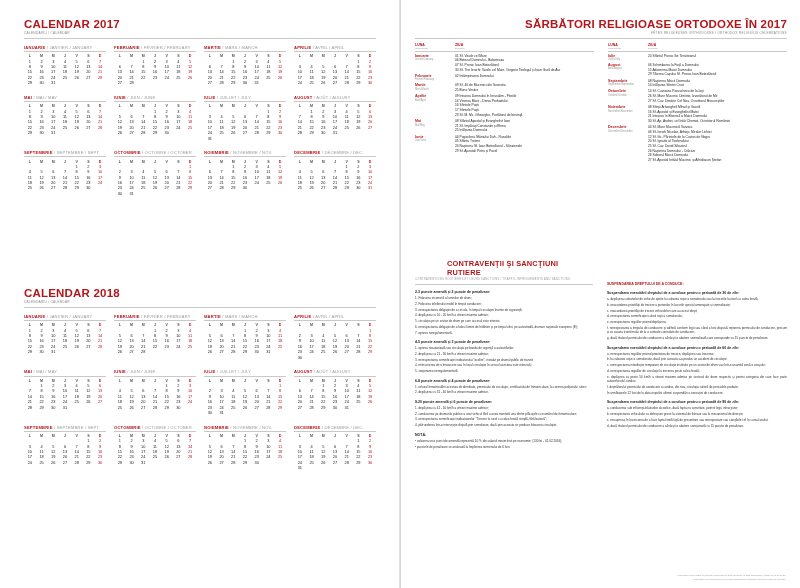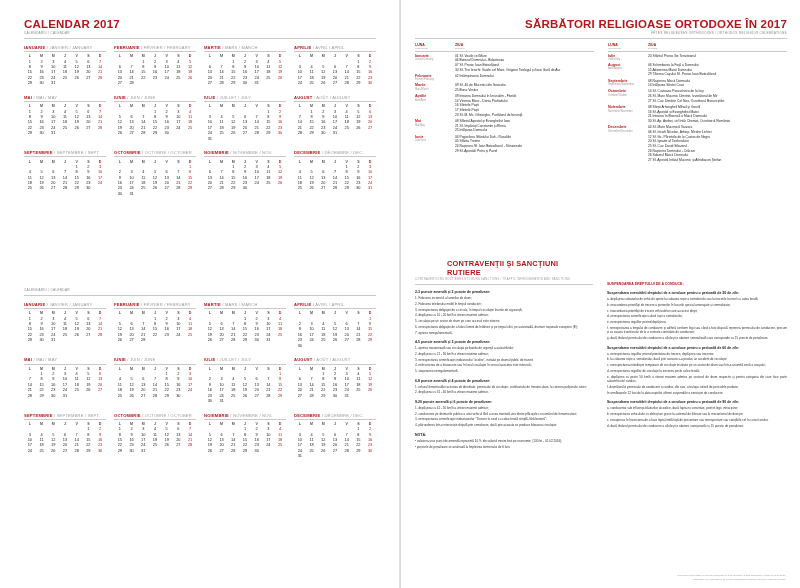--- a/index.html
+++ b/index.html
@@ -831,20 +831,21 @@
                     <td class="sun">31</td>
                   </tr>
                 </tbody>
               </table>
             </div>
           </div>
         </div>
     </div>
 
     <div class="cal-block" style="top:287px;">
+      <div class="sec-title big">CALENDAR 2018</div>
       <div class="sec-sub">CALENDARIU / CALENDAR</div>
       <div class="rule"></div>
       <div id="cal2018">
           <div class="cal-grid mrow">
             <div class="month">
               <div class="m-name">IANUARIE <span class="alt">/ JANVIER / JANUARY</span></div>
               <table class="m">
                 <tbody>
                   <tr>
                     <th class="">L</th>

